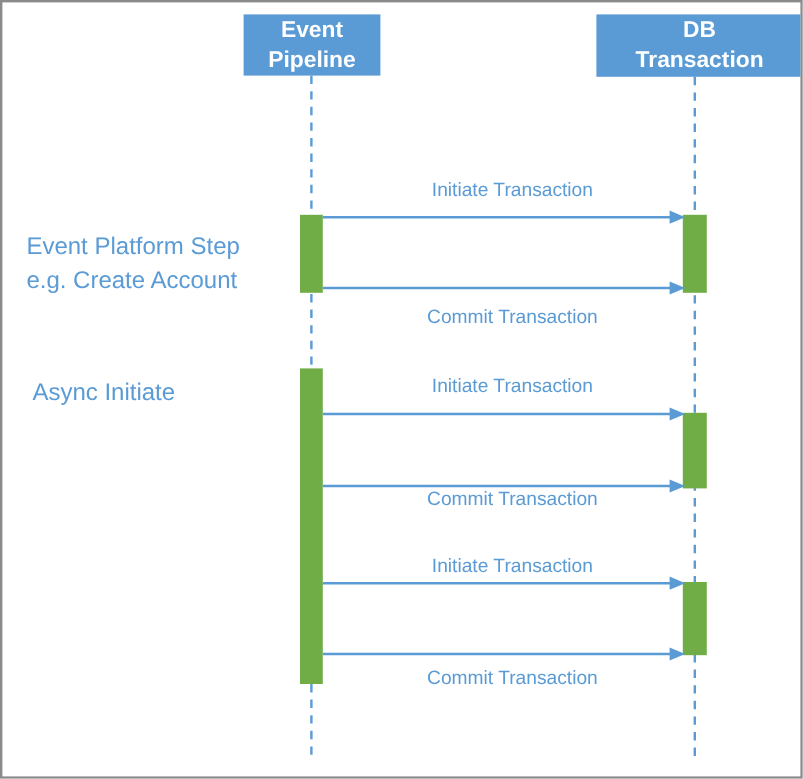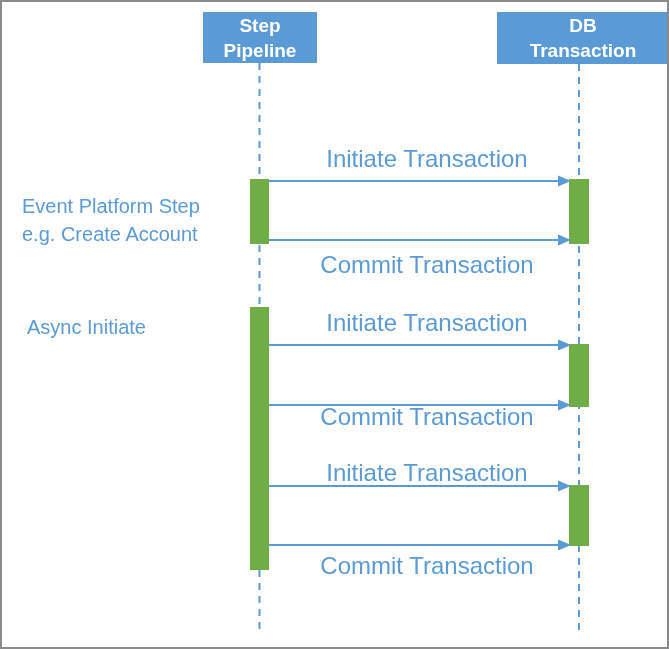--- a/index.html
+++ b/index.html
@@ -28,21 +28,21 @@
     align-items: center;
     justify-content: center;
     text-align: center;
     white-space: pre-line;
   }
   .msg-label {
     position: absolute;
     left: 266px;
     width: 318px;
     text-align: center;
-    font-size: 24px;
+    font-size: 16px;
     line-height: 22px;
     color: #5b9bd5;
     white-space: nowrap;
   }
   .annotation {
     position: absolute;
     font-size: 20px;
     line-height: 28px;
     color: #5b9bd5;
     white-space: pre-line;
@@ -85,21 +85,21 @@
         <line x1="267" y1="484" x2="557" y2="484"></line>
         <polygon points="556,478.5 569,484 556,489.5" stroke="none"></polygon>
       </g>
       <g>
         <line x1="267" y1="543" x2="557" y2="543"></line>
         <polygon points="556,537.5 569,543 556,548.5" stroke="none"></polygon>
       </g>
     </g>
   </svg>
 
-  <div class="header-box" style="left:201px; top:10px; width:114px; height:51px;">Step
+  <div class="header-box" style="left:201px; top:10px; width:114px; height:51px;">Event
 Pipeline</div>
   <div class="header-box" style="left:495px; top:10px; width:172px; height:52px;">DB
 Transaction</div>
 
   <div class="annotation" style="left:20px; top:190px; width:225px;">Event Platform Step
 e.g. Create Account</div>
   <div class="annotation" style="left:25px; top:311px; width:225px;">Async Initiate</div>
 
   <div class="msg-label" style="top:146px;">Initiate Transaction</div>
   <div class="msg-label" style="top:252px;">Commit Transaction</div>

